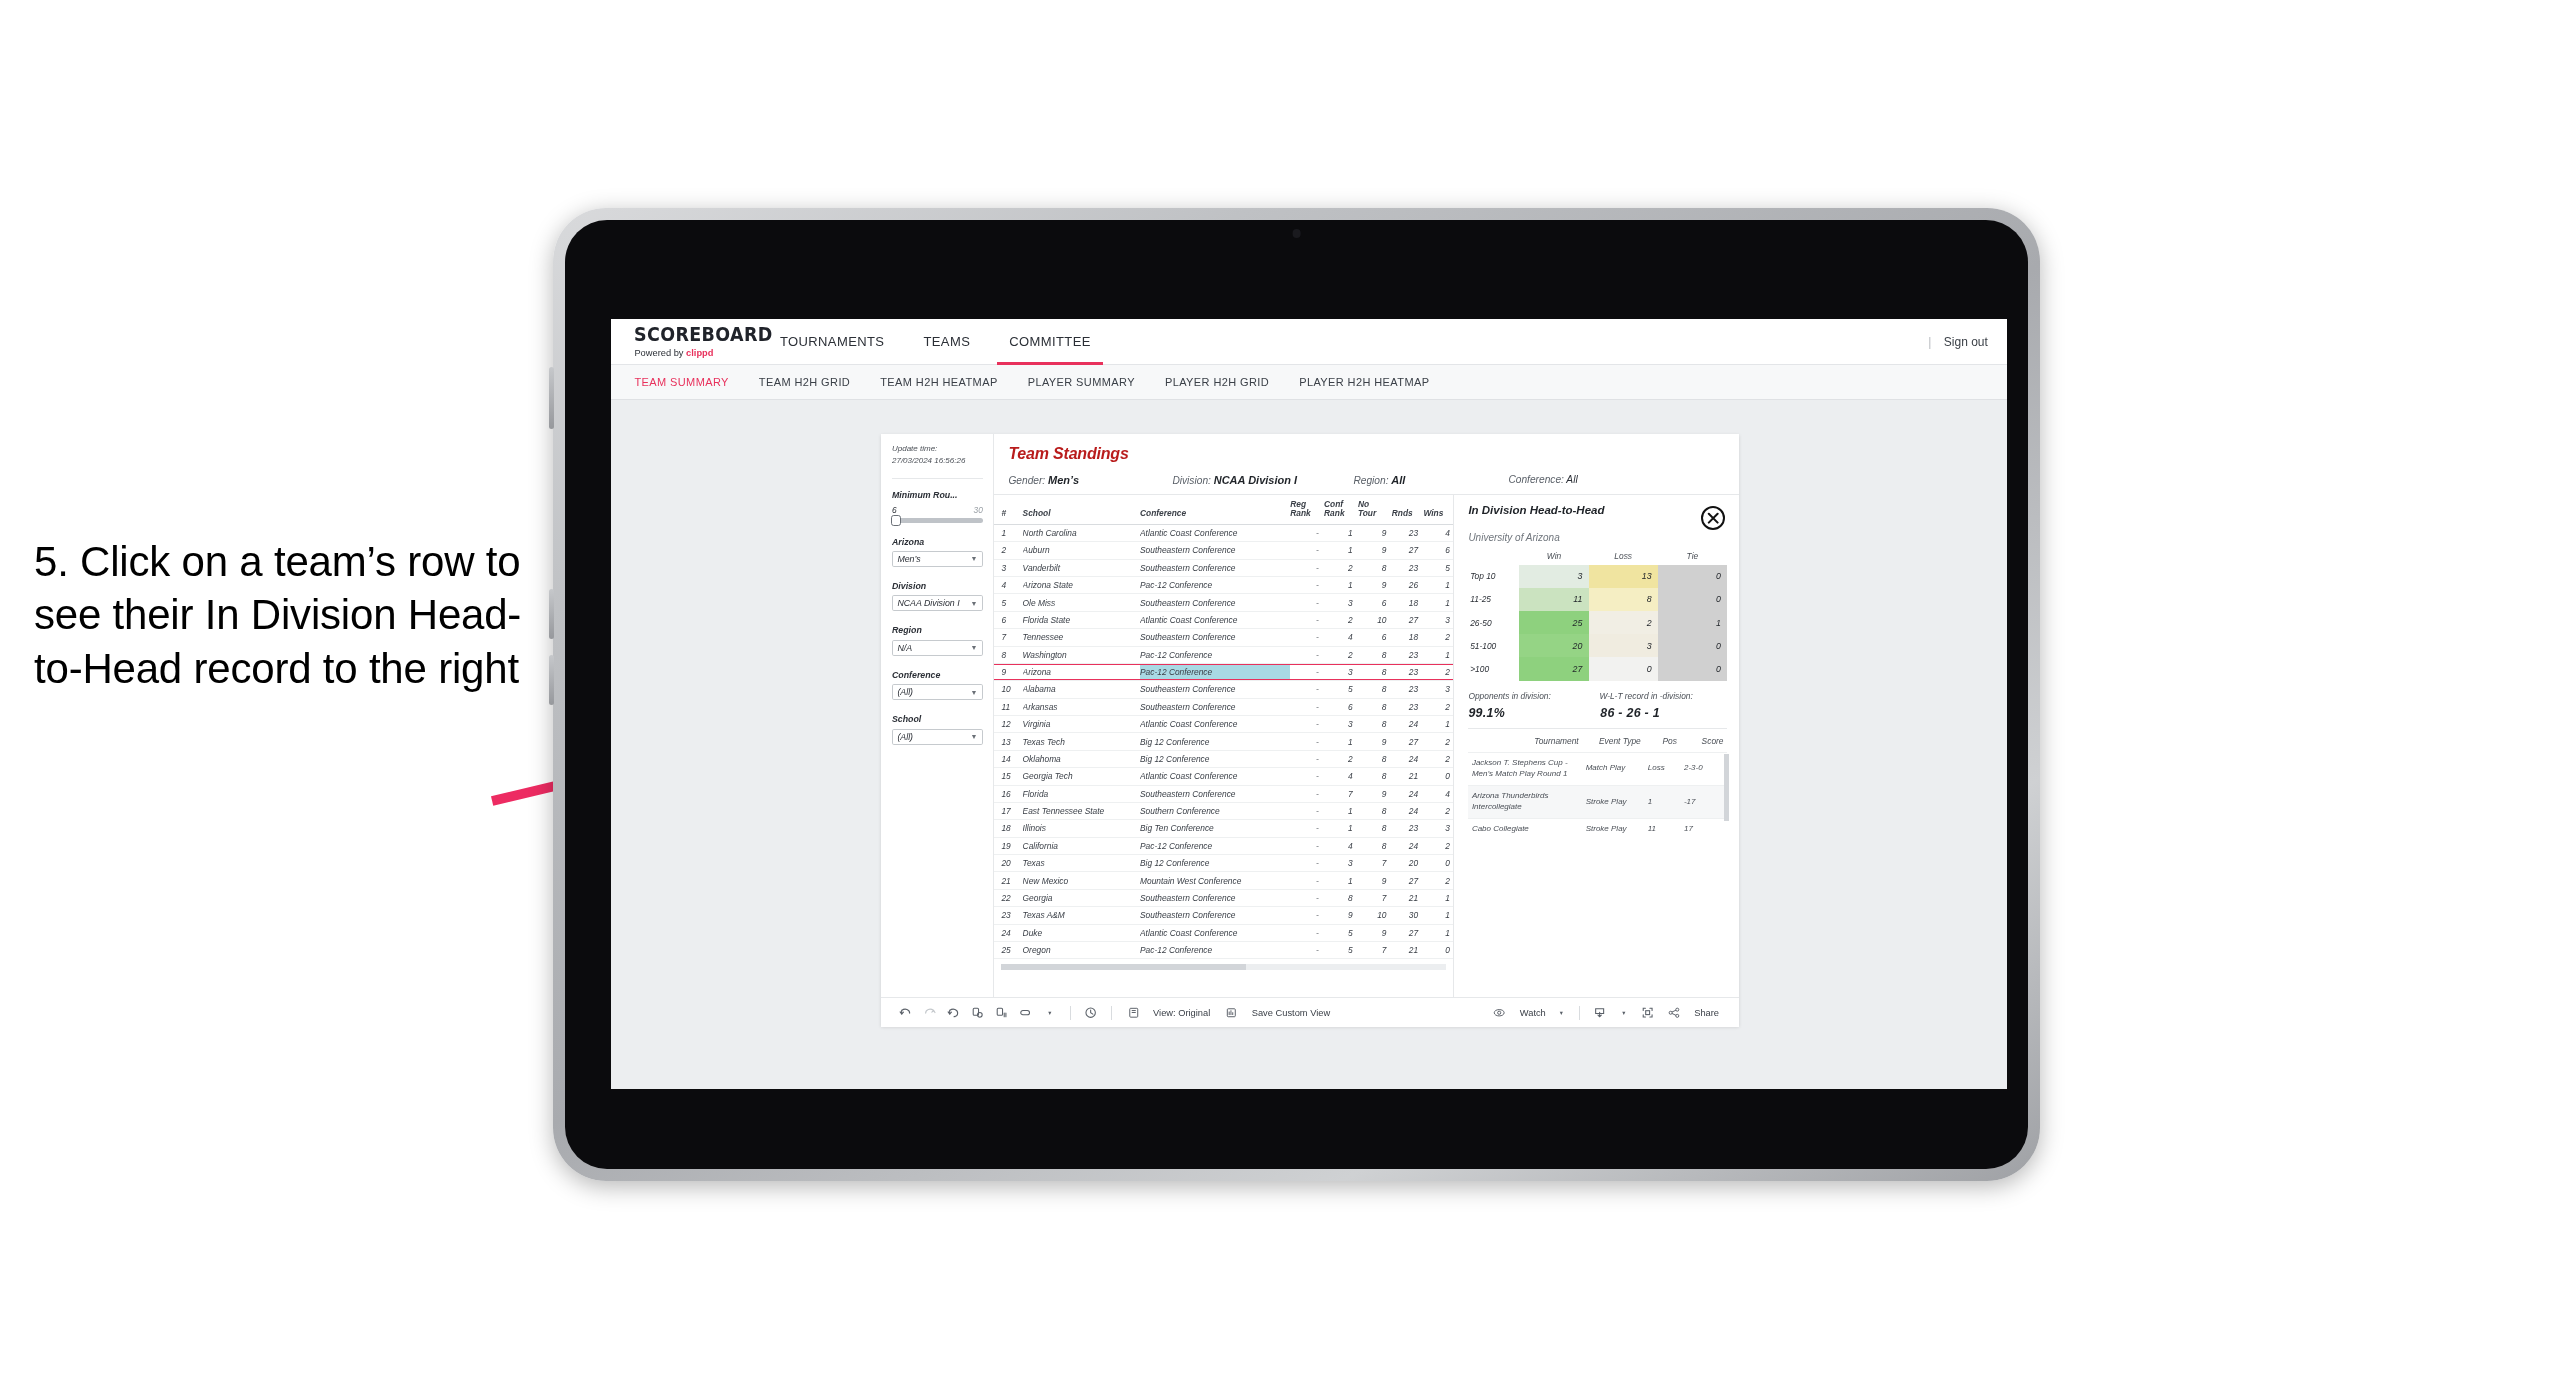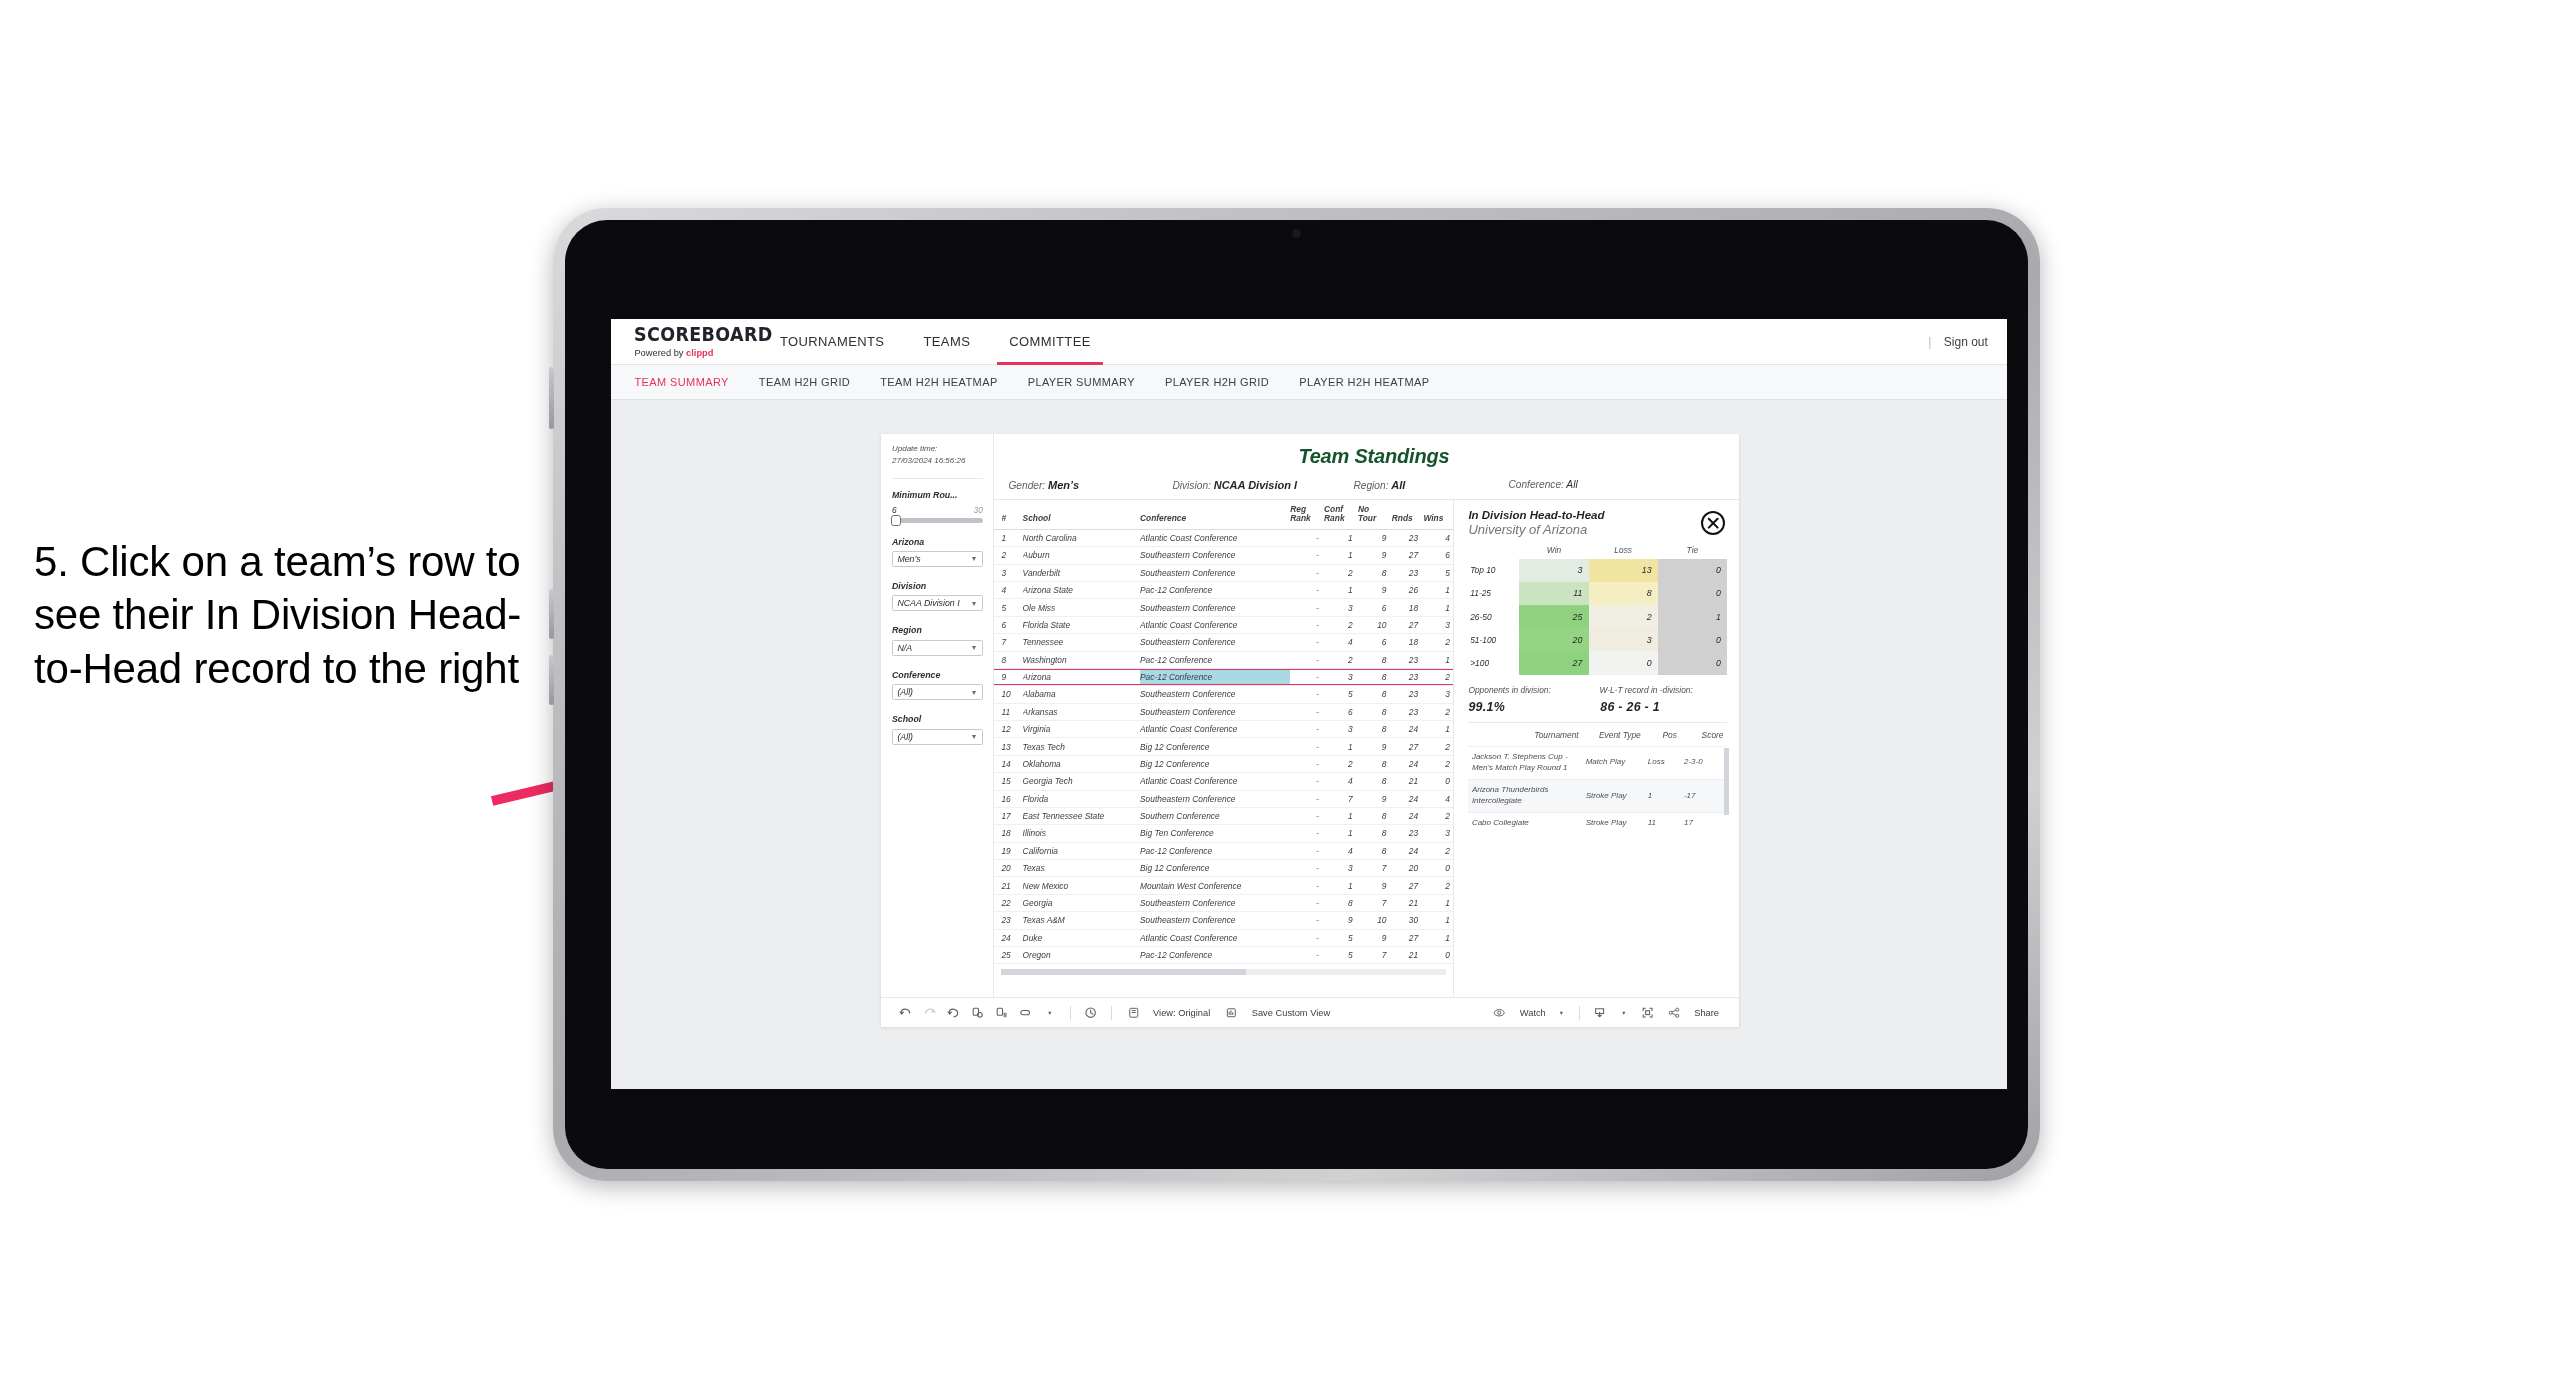--- a/index.html
+++ b/index.html
@@ -111,21 +111,21 @@
   .fselect {
     height: 16px; border:0.9px solid #c6cace; background:#fff; border-radius:1.8px;
     display:flex; align-items:center; justify-content:space-between;
     padding: 0 4.4px; font-size: 8.8px; color:#2b2f36; cursor:pointer;
   }
   .fselect .car { color:#6b7077; font-size: 7px; }
 
   
   #main { flex:1; display:flex; flex-direction:column; min-width:0; }
   #viz-head { padding: 10.6px 0 0 14px; }
-  #viz-title { font-size: 20px; font-weight: 700; color:#14532d; letter-spacing: -0.2px; text-align: center; }
+  #viz-title { font-size: 16px; font-weight: 700; color:#b91c1c; letter-spacing: -0.2px; }
   #viz-filters { display:flex; margin-top: 10.6px; font-size: 10.2px; color:#5a6068; padding-bottom: 8.8px; }
   #viz-filters b { color:#1f2328; font-weight: 700; font-size: 11px; }
   #viz-filters .f0 { width: 164px; }
   #viz-filters .f1 { width: 181px; }
   #viz-filters .f2 { width: 155px; }
   #viz-filters .f3 b { font-weight: 400; color:#2b2f36; font-size: 10.2px; }
 
   #panes { flex:1; display:flex; min-height:0; border-top: 0.9px solid #e6e8ea; }
 
   
@@ -149,21 +149,21 @@
   td.conf-hl { background: #a9d9e4; }
   tr.sel td { box-shadow: inset 0 0.9px 0 #e8315c, inset 0 -0.9px 0 #e8315c; }
   #tablescrollrow { height: 12.4px; display:flex; align-items:center; padding: 3.5px 7px 0 7px; }
   #tablescroll-track { flex:1; height: 6.2px; background:#eceef0; }
   #tablescroll-thumb { width: 55%; height: 6.2px; background:#d2d5d9; }
 
   
   #detailpane { flex:1; min-width:0; display:flex; flex-direction:column; background:#fff; position:relative; }
   #detail-inner { padding: 8.8px 12.4px 0 14px; }
   #h2h-title { font-size: 11.5px; font-weight:700; color:#1f2328; }
-  #h2h-sub { font-size: 13px; color:#6f757c; margin-top: 1px; }
+  #h2h-sub { font-size: 10px; color:#6f757c; margin-top: 16px; }
   #close-btn {
     position:absolute; right: 14px; top: 10.6px; width: 24px; height:24px;
     border: 2.1px solid #111; border-radius: 50%;
     display:flex; align-items:center; justify-content:center; cursor:pointer;
   }
   #close-btn svg { display:block; }
 
   table.h2h { width: 100%; border-collapse: collapse; margin-top: 8px; table-layout: fixed; }
   table.h2h th { font-size: 8.4px; color:#4a4f56; font-weight: 400; text-align:center; padding-bottom: 3.5px; }
   table.h2h th.lbl { width: 51px; }

